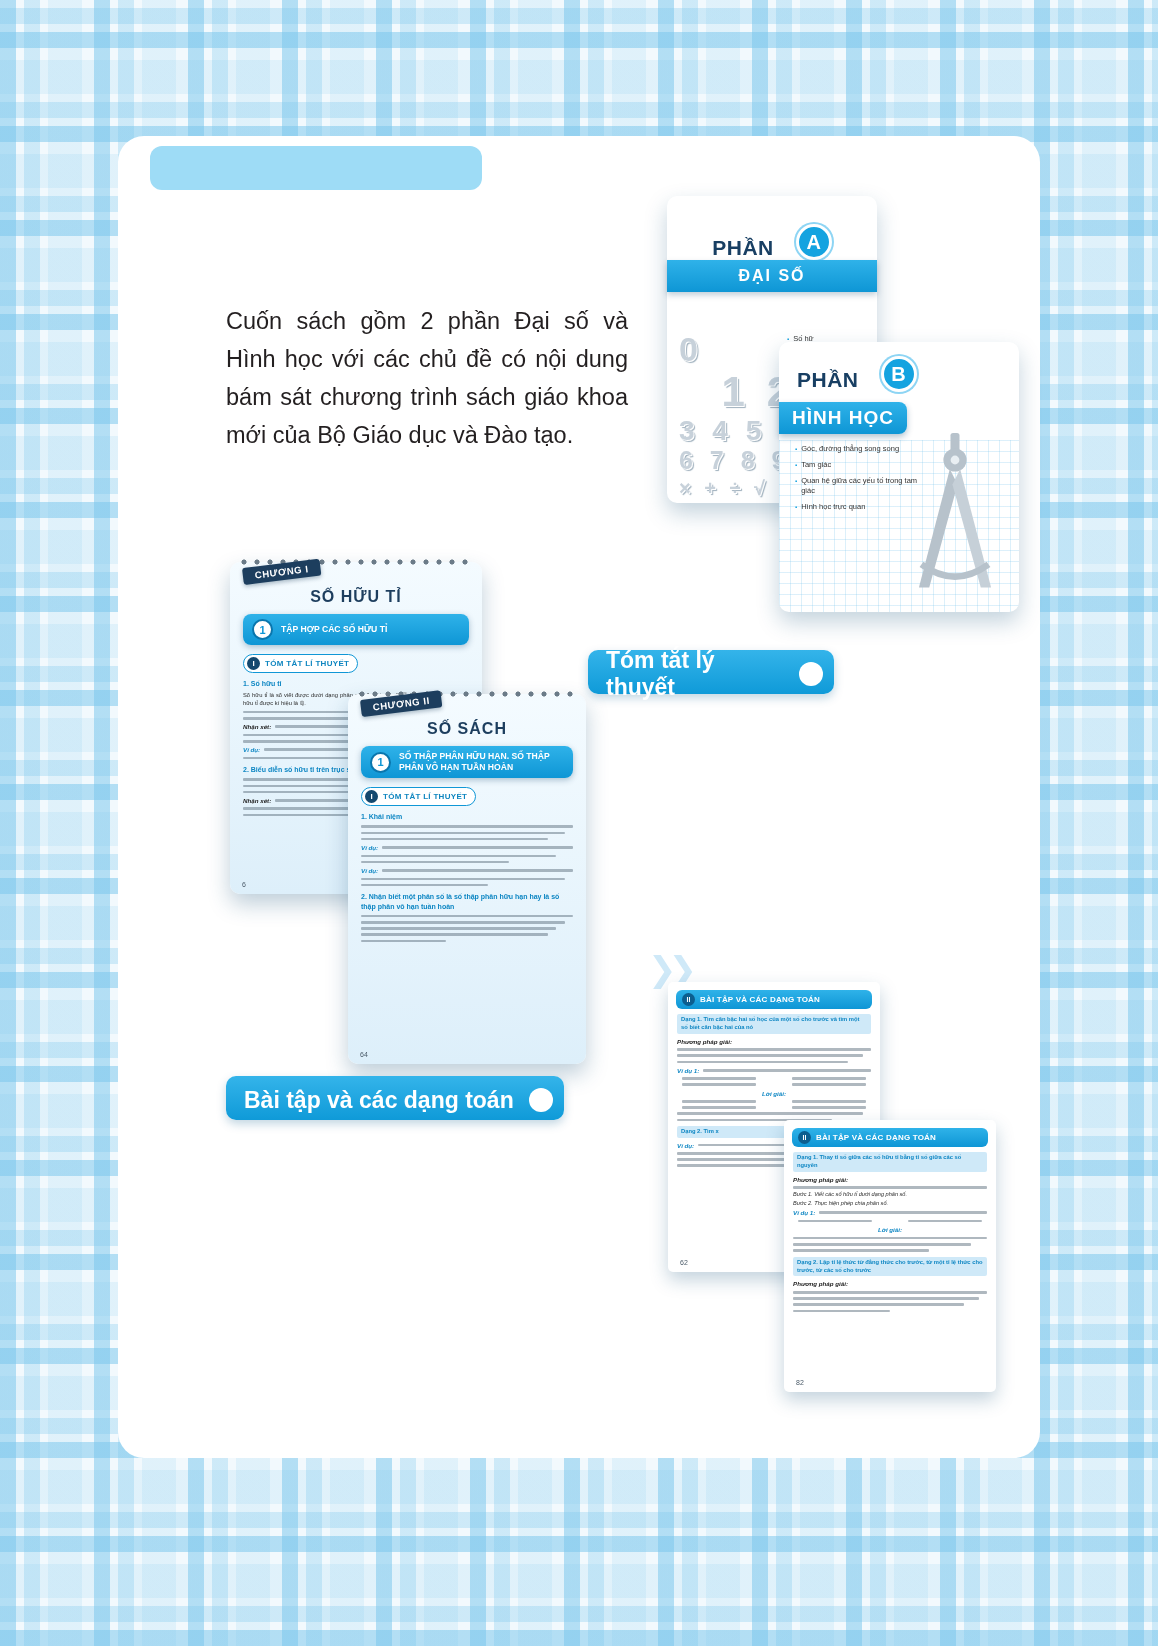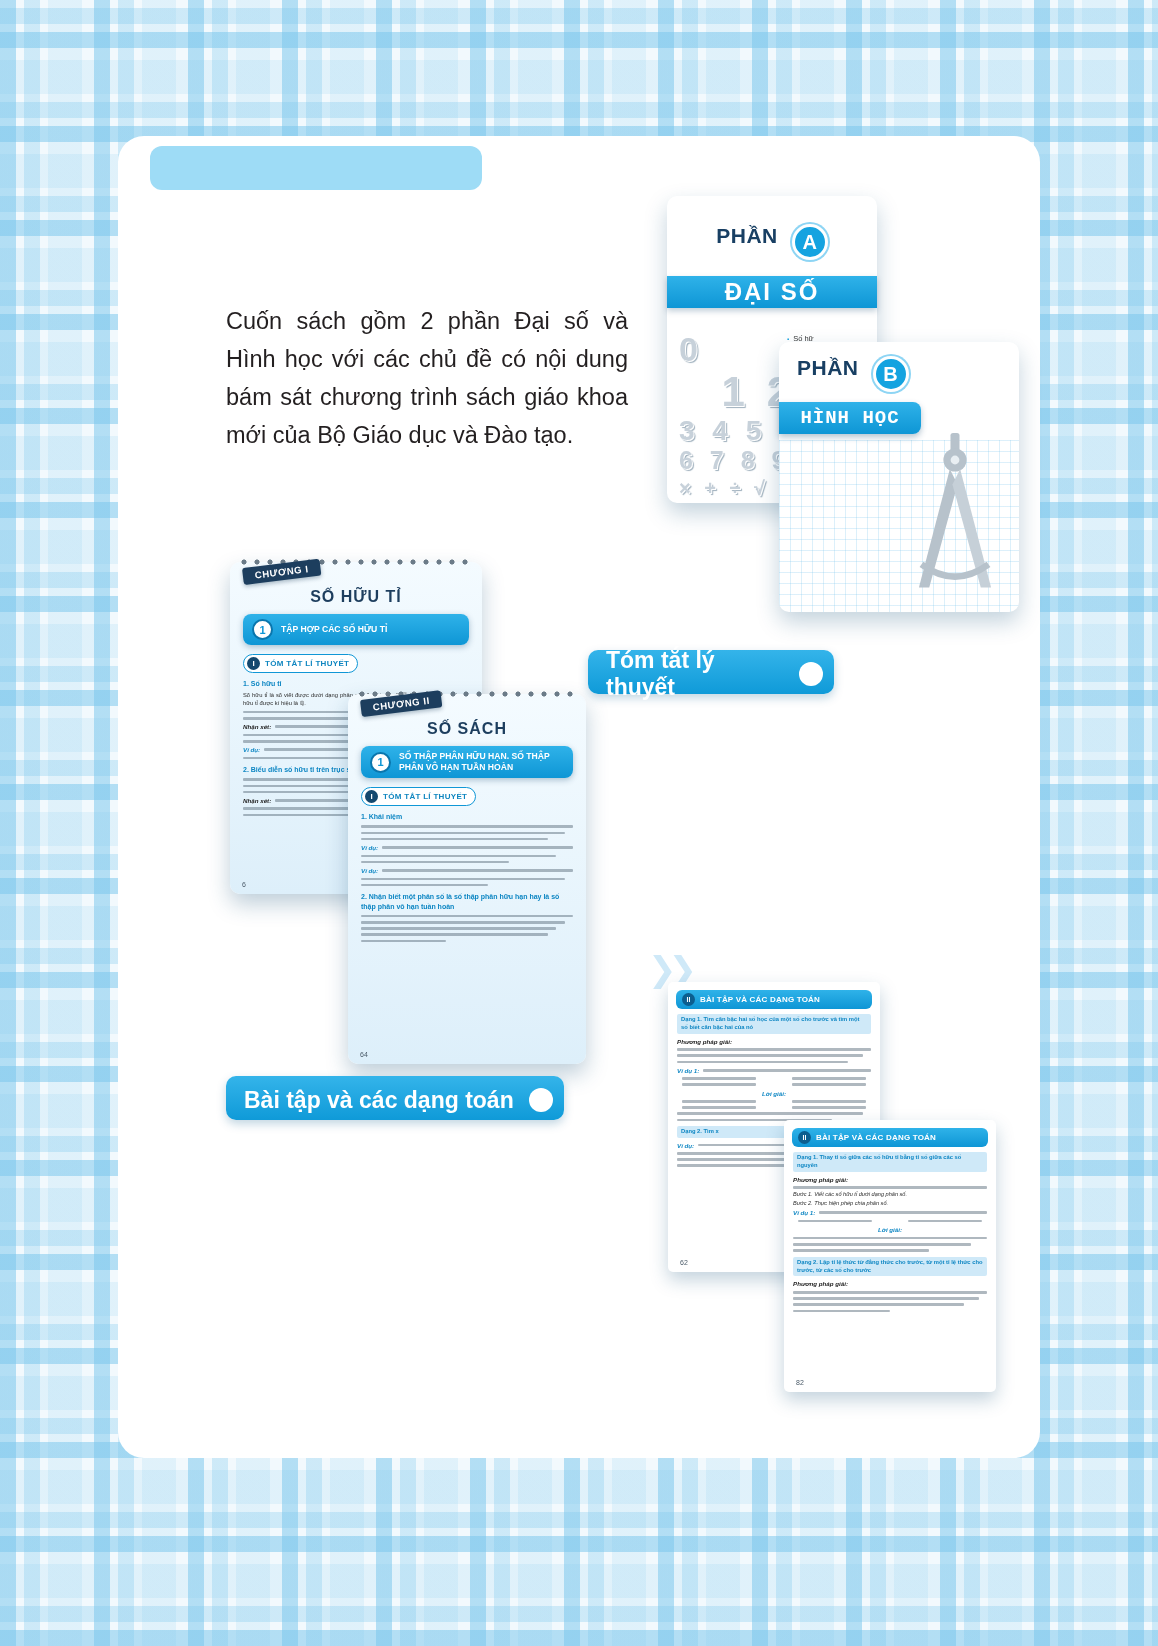--- a/index.html
+++ b/index.html
@@ -52,39 +52,39 @@
     box-shadow:0 10px 22px rgba(20,80,120,.25); }
   .card-a { left:667px; top:196px; width:210px; height:307px; z-index:2; }
   .card-b { left:779px; top:342px; width:240px; height:270px; z-index:3; }
   .card-b::before { content:""; position:absolute; left:0; right:0; top:98px; bottom:0;
     border-radius:0 0 10px 10px;
     background-image:
       linear-gradient(rgba(140,205,240,.30) 1px, transparent 1px),
       linear-gradient(90deg, rgba(140,205,240,.30) 1px, transparent 1px);
     background-size:11px 11px; }
 
-  .part-row { display:flex; align-items:flex-start; justify-content:center; gap:14px; padding-top:28px; position:relative; z-index:1; }
+  .part-row { display:flex; align-items:flex-end; justify-content:center; gap:22px; padding-top:28px; position:relative; z-index:1; }
   .card-b .part-row { justify-content:flex-start; padding-left:18px; padding-top:14px; }
   .part-label { color:#183f63; font-weight:bold; font-size:21px; letter-spacing:.5px; }
   .part-circle { width:36px; height:36px; border-radius:50%; background:#14a3e0;
     border:3px solid #fff; box-shadow:0 0 0 2px #8ed5f4;
     color:#fff; font-weight:bold; font-size:20px;
     display:flex; align-items:center; justify-content:center; }
 
-  .part-banner-a { margin-top:16px; width:100%; height:32px;
+  .part-banner-a { margin-top:0; width:100%; height:32px;
     background:linear-gradient(180deg,#2fb2e9,#0e96d5);
-    color:#fff; font-weight:bold; font-size:24px; letter-spacing:2px;
+    color:#fff; font-weight:bold; font-size:16px; letter-spacing:2px;
     display:flex; align-items:center; justify-content:center;
     box-shadow:0 3px 6px rgba(0,60,100,.25); position:relative; z-index:1; }
-  .part-banner-b { margin-top:10px; width:142px; height:32px;
+  .part-banner-b { margin-top:10px; width:128px; height:32px;
     background:linear-gradient(180deg,#2fb2e9,#0e96d5);
     color:#fff; font-weight:bold; font-size:19px; letter-spacing:1px;
     display:flex; align-items:center; justify-content:center;
     border-radius:0 8px 8px 0; box-shadow:0 3px 6px rgba(0,60,100,.3);
-    position:relative; z-index:1;font-family:Liberation Mono, monospace; }
+    position:relative; z-index:1; }
 
   .symbols { position:absolute; left:12px; top:134px; width:116px;
     color:#c7d1da; font-weight:bold;
     text-shadow:1px 1px 0 #ffffff, 2px 2px 1px #9fb0bd; }
   .sym-row { letter-spacing:5px; line-height:1.12; }
   .sym-row.r0 { font-size:34px; } .sym-row.r1 { font-size:42px;text-align:right; }
   .sym-row.r2 { font-size:28px; } .sym-row.r3 { font-size:25px; }
   .sym-row.r4 { font-size:20px; letter-spacing:4px; margin-top:3px; }
 
   .topics { list-style:none; position:relative; z-index:1; }
@@ -207,20 +207,38 @@
         </li>
     </ul>
   </div>
 
   <div class="card card-b">
     <div class="part-row">
       <span class="part-label">PHẦN</span>
       <span class="part-circle">B</span>
     </div>
     <div class="part-banner-b">HÌNH HỌC</div>
+    <ul class="topics topics-b">
+      <li class="topic">
+          <span class="bullet-icon">▪</span>
+          <span>Góc, đường thẳng song song</span>
+        </li>
+      <li class="topic">
+          <span class="bullet-icon">▪</span>
+          <span>Tam giác</span>
+        </li>
+      <li class="topic">
+          <span class="bullet-icon">▪</span>
+          <span>Quan hệ giữa các yếu tố trong tam giác</span>
+        </li>
+      <li class="topic">
+          <span class="bullet-icon">▪</span>
+          <span>Hình học trực quan</span>
+        </li>
+    </ul>
     <svg class="compass" viewBox="0 0 90 132" xmlns="http://www.w3.org/2000/svg">
       <rect x="41.5" y="0" width="7" height="14" rx="2" fill="#b7c2cb"></rect>
       <circle cx="45" cy="21" r="9" fill="#b7c2cb"></circle>
       <circle cx="45" cy="21" r="3.4" fill="#e9eff3"></circle>
       <polygon points="41,28 17,120 25,120 47,40" fill="#b7c2cb"></polygon>
       <polygon points="49,28 73,120 65,120 43,40" fill="#c6d0d8"></polygon>
       <path d="M19 102 Q45 121 71 102" stroke="#b7c2cb" stroke-width="5" fill="none"></path>
     </svg>
   </div>
 

